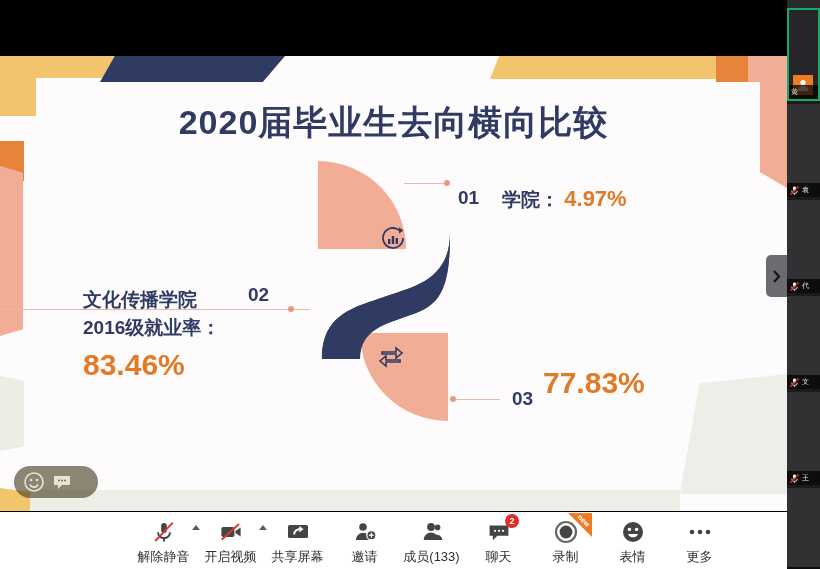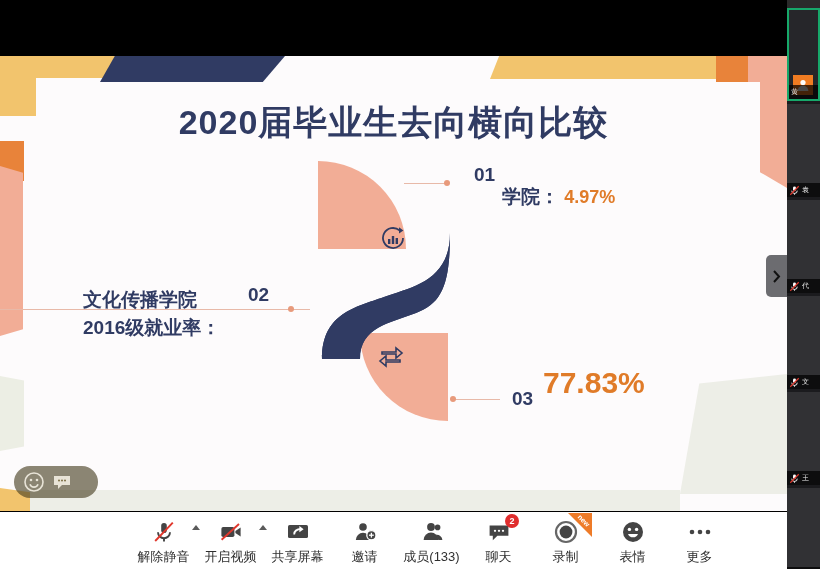--- a/index.html
+++ b/index.html
@@ -65,27 +65,27 @@
   .conn-dot{position:absolute;width:6px;height:6px;border-radius:50%;background:#e89a7c;}
   .conn1{left:404px;top:127px;width:42px;}
   .conn1d{left:444px;top:124px;}
   .conn2{left:0px;top:253px;width:310px;}
   .conn2d{left:288px;top:250px;}
   .conn3{left:455px;top:343px;width:45px;}
   .conn3d{left:450px;top:340px;}
 
   
   .num{position:absolute;font-size:19px;font-weight:bold;color:#303b63;}
-  .num1{left:458px;top:108px;margin-left:16px;}
+  .num1{left:458px;top:131px;}
   .num2{left:248px;top:228px;}
   .num3{left:512px;top:332px;}
 
   
   .ct{position:absolute;color:#303b63;font-weight:bold;font-size:19px;line-height:1.45;}
-  .ct .pct{color:#e07b28;font-size:18px;font-weight:bold;}
+  .ct .pct{color:#e07b28;font-size:22px;font-weight:bold;}
   .ct1{left:498px;top:127px;width:260px;}
   .ct1 .l2{text-align:left;padding-left:4px;}
   .ct2{left:83px;top:230px;width:190px;}
   .ct2 .pct{display:block;font-size:30px;margin-top:2px;}
   .ct3{left:543px;top:305px;width:240px;}
   .ct3 .pct{font-size:30px;}
 
   
   .collapse-tab{
     position:absolute;left:766px;top:255px;width:21px;height:42px;
@@ -218,20 +218,21 @@
       <div class="ct ct1">
         <div class="l2">
           <span>学院：</span>
           <span class="pct">4.97%</span>
         </div>
       </div>
 
       <div class="ct ct2">
         <div>文化传播学院</div>
         <div>2016级就业率：</div>
+        <span class="pct">83.46%</span>
       </div>
 
       <div class="ct ct3">
         <span class="pct">77.83%</span>
       </div>
     </div>
 
     <div class="collapse-tab">
       <svg width="9" height="13" viewBox="0 0 9 13">
         <path d="M2 1 L7 6.5 L2 12" fill="none" stroke="#111" stroke-width="2"></path>

